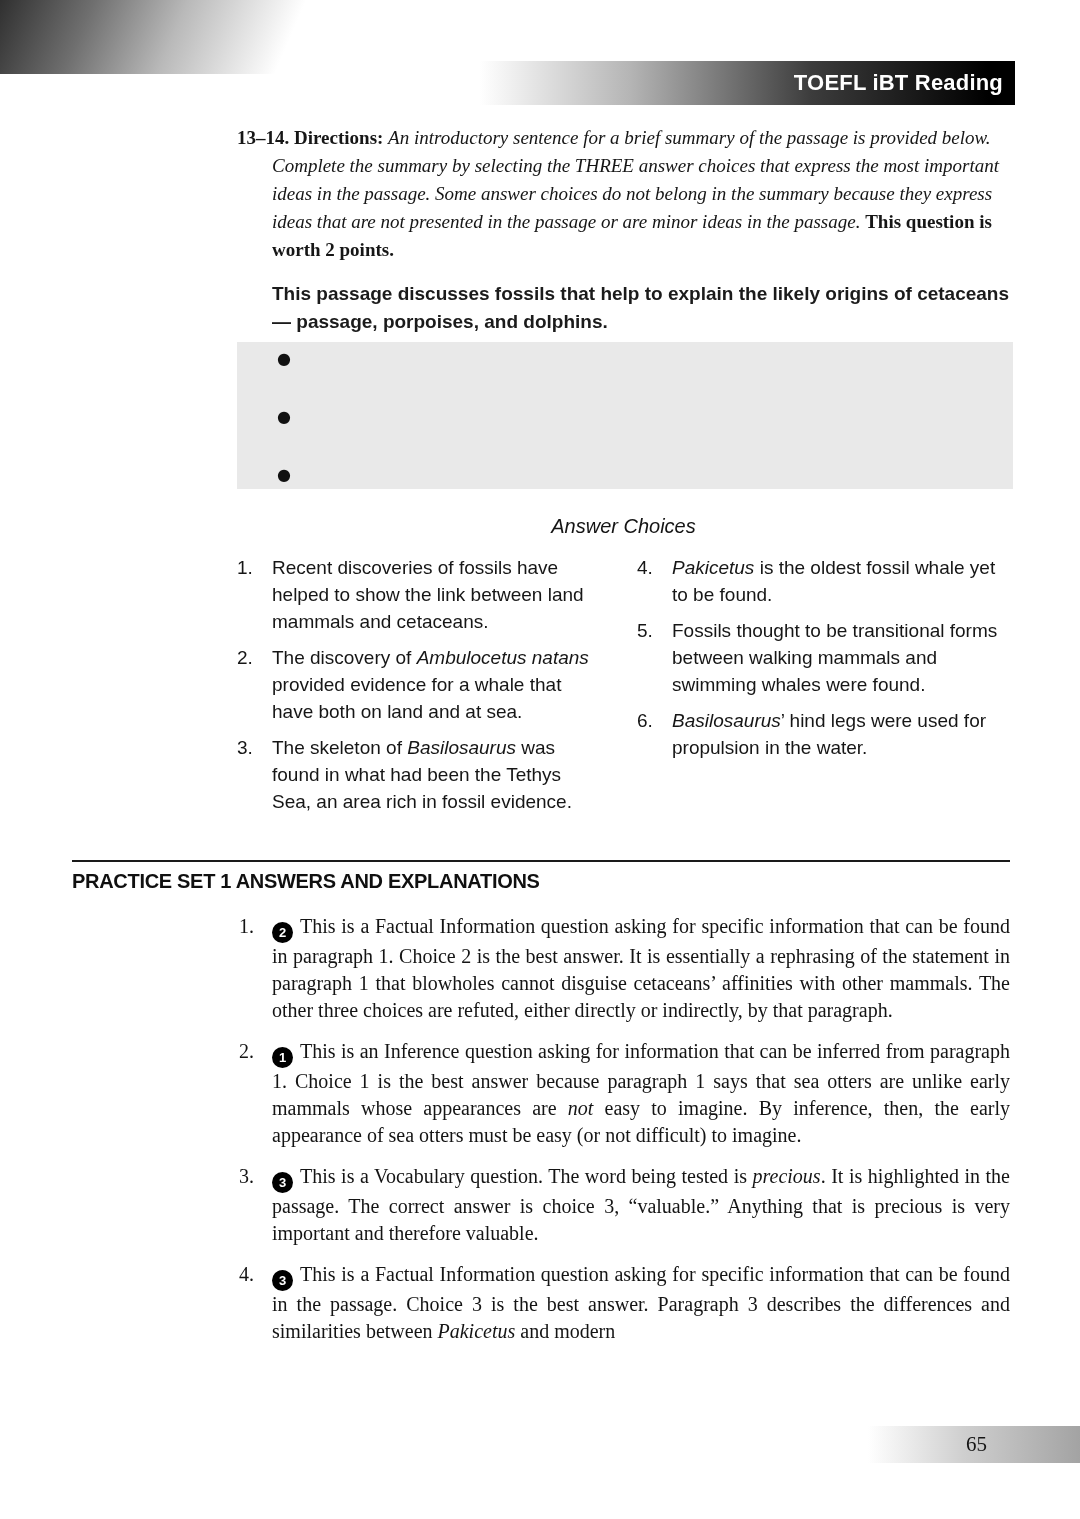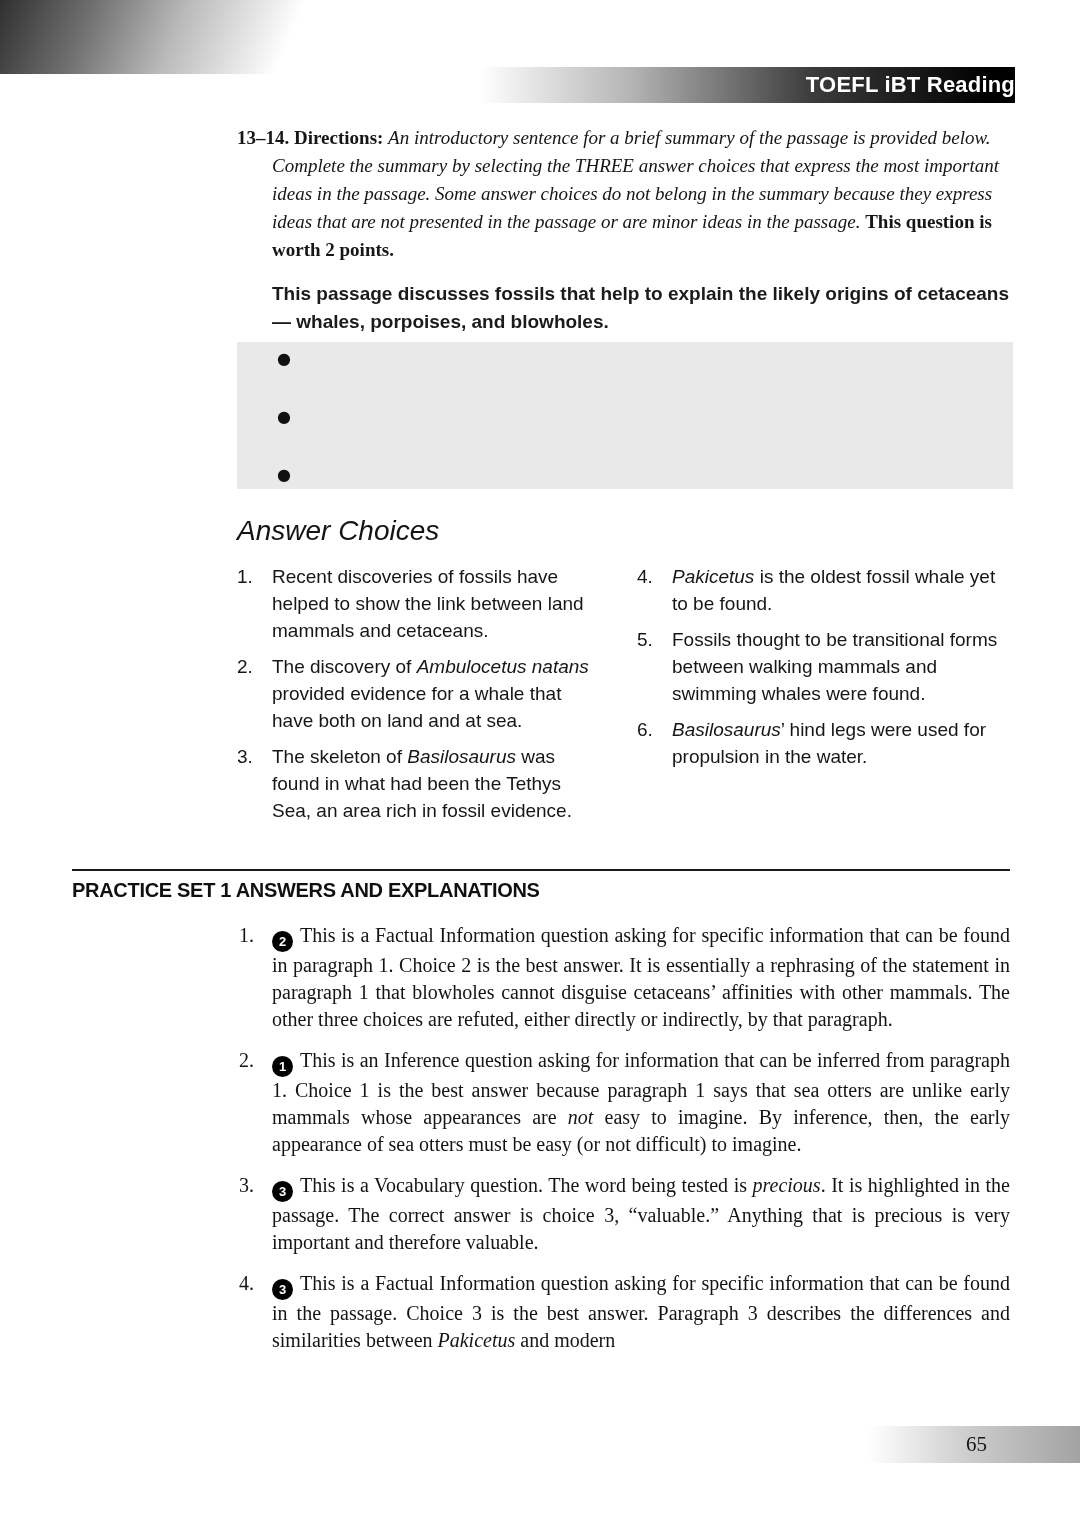--- a/index.html
+++ b/index.html
@@ -8,23 +8,23 @@
     position:relative; width:1080px; height:1519px;
     background:#ffffff; overflow:hidden; color:#1b1b1b;
   }
 
   
   .corner-fade {
     position:absolute; top:0; left:0; width:440px; height:74px;
     background:linear-gradient(113deg,#303030 0%,#6f6f6f 20%,#b9b9b9 40%,#ffffff 65%);
   }
   .title-bar {
-    position:absolute; top:67px; left:480px; right:65px; height:36px;
+    position:absolute; top:61px; left:480px; right:65px; height:44px;
     background:linear-gradient(90deg,#ffffff 0%,#b5b5b5 28%,#3c3c3c 62%,#000000 95%);
-    display:flex; align-items:center; justify-content:flex-end; 
+    display:flex; align-items:center; justify-content:flex-end; padding-right:12px;
   }
   .title-bar .hdr-title {
     color:#ffffff; font-family:"Liberation Sans",sans-serif;
     font-weight:bold; font-size:22px; letter-spacing:.2px;
   }
 
   
   .directions {
     font-family:Liberation Serif, serif; font-size:19px; line-height:28px;
     margin:124px 70px 0 272px; width:738px; text-indent:-35px; color:#161616;
@@ -43,22 +43,22 @@
   .slot-box {
     margin:6px 0 0 237px; width:776px; height:147px; background:#e9e9e9;
     display:flex; flex-direction:column; gap:42px; padding:9px 0 0 40px;
   }
   .slot-dot {
     font-family:"DejaVu Sans",sans-serif; font-size:16px; line-height:16px; color:#111;
   }
 
   
   .ac-title {
-    margin:26px 0 0 237px; width:773px; 
-    font-family:"Liberation Sans",sans-serif; font-style:italic; font-size:28px; color:#141414;
+    margin:26px 0 0 237px; width:773px; text-align:center;
+    font-family:"Liberation Sans",sans-serif; font-style:italic; font-size:20px; color:#141414;
   }
   .choices {
     margin:16px 0 0 237px; width:773px;
     display:grid; grid-template-columns:365px 373px; column-gap:35px;
     font-family:"Liberation Sans",sans-serif; font-size:19px; line-height:27px; color:#161616;
   }
   .choice { display:flex; margin-bottom:9px; }
   .cnum { width:35px; flex:none; }
   .ctext { flex:1; }
   .it { font-style:italic; }
@@ -95,21 +95,21 @@
 
 <div class="page">
 
   <div class="corner-fade"></div>
   <div class="title-bar">
     <span class="hdr-title">TOEFL iBT Reading</span>
   </div>
 
   <p class="directions"><span class="dir-num">13–14.</span>&nbsp;<span class="dir-label">Directions:</span>&nbsp;<span class="dir-body">An introductory sentence for a brief summary of the passage is provided below. Complete the summary by selecting the THREE answer choices that express the most important ideas in the passage. Some answer choices do not belong in the summary because they express ideas that are not presented in the passage or are minor ideas in the passage.</span>&nbsp;<span class="dir-points">This question is worth 2 points.</span></p>
 
-  <p class="intro">This passage discusses fossils that help to explain the likely origins of cetaceans— whales, porpoises, and blowholes.</p>
+  <p class="intro">This passage discusses fossils that help to explain the likely origins of cetaceans— passage, porpoises, and dolphins.</p>
 
   <div class="slot-box">
     <span class="slot-dot">●</span>
     <span class="slot-dot">●</span>
     <span class="slot-dot">●</span>
   </div>
 
   <div class="ac-title">Answer Choices</div>
 
   <div class="choices">

